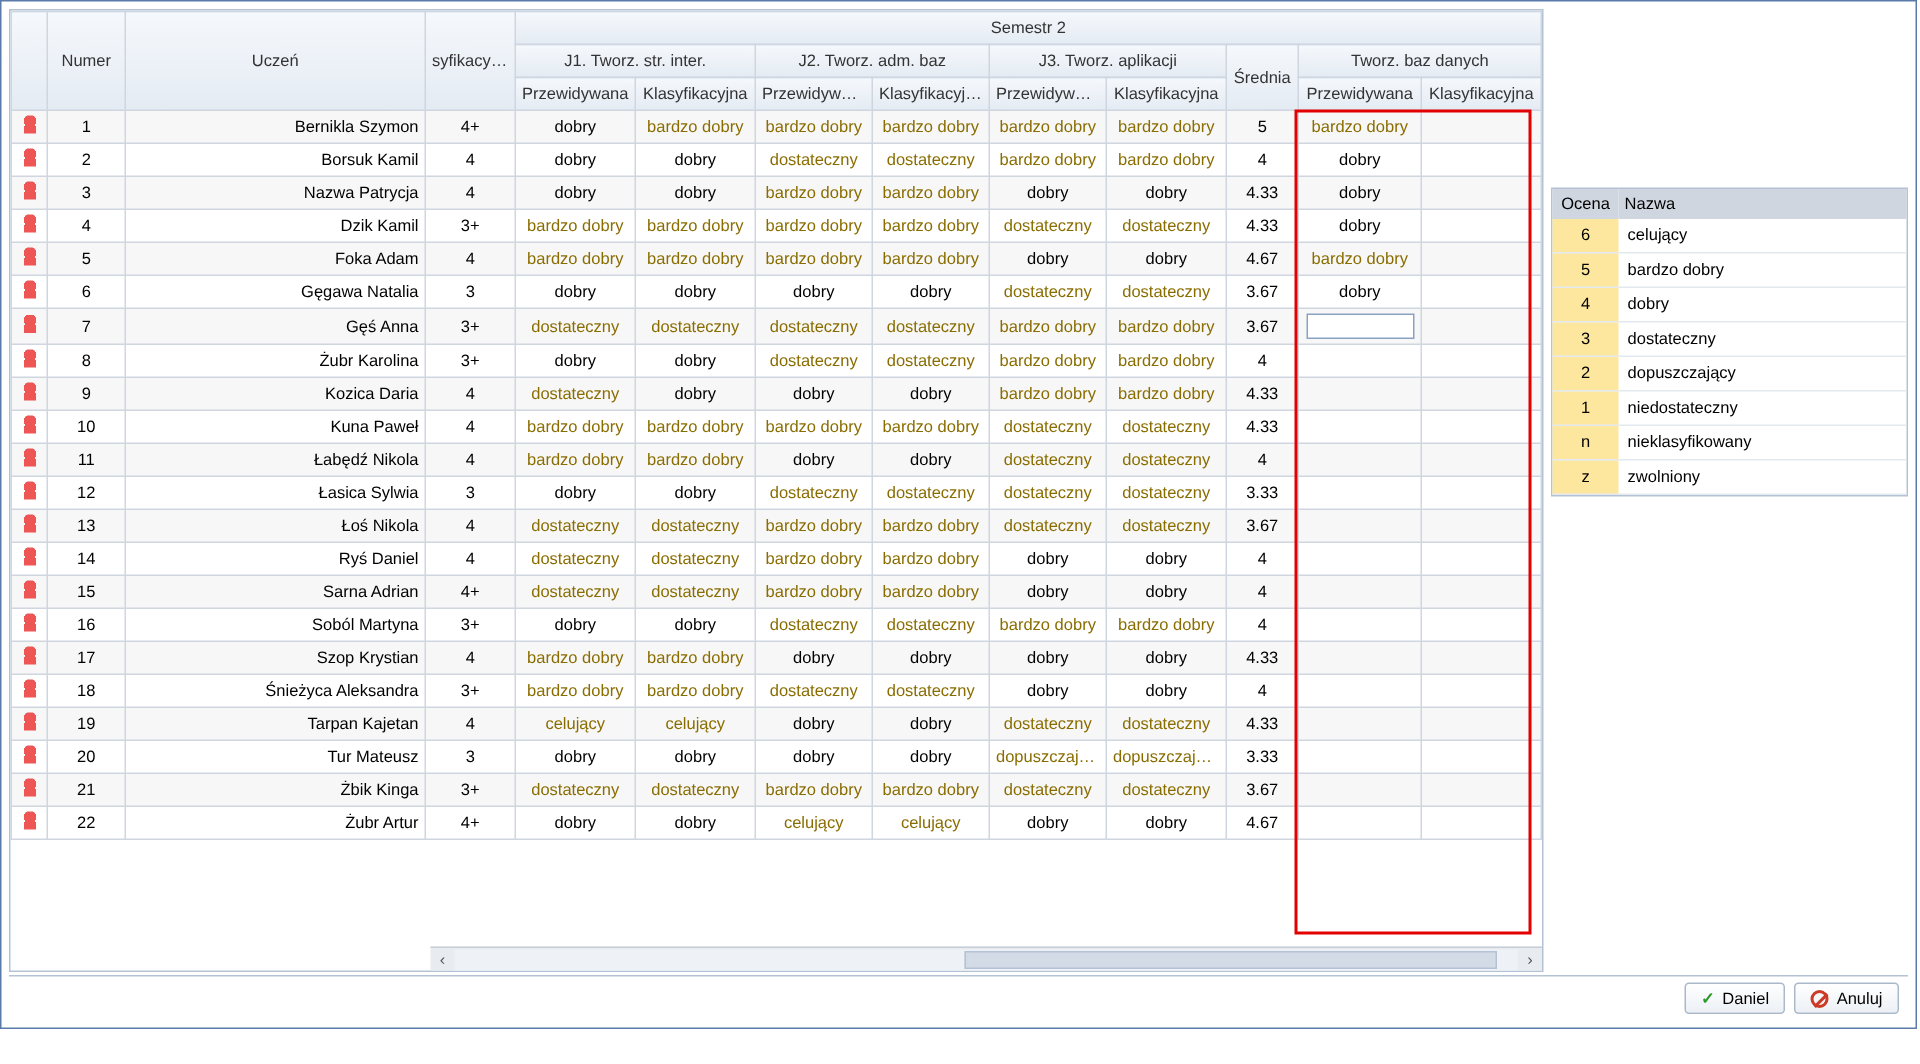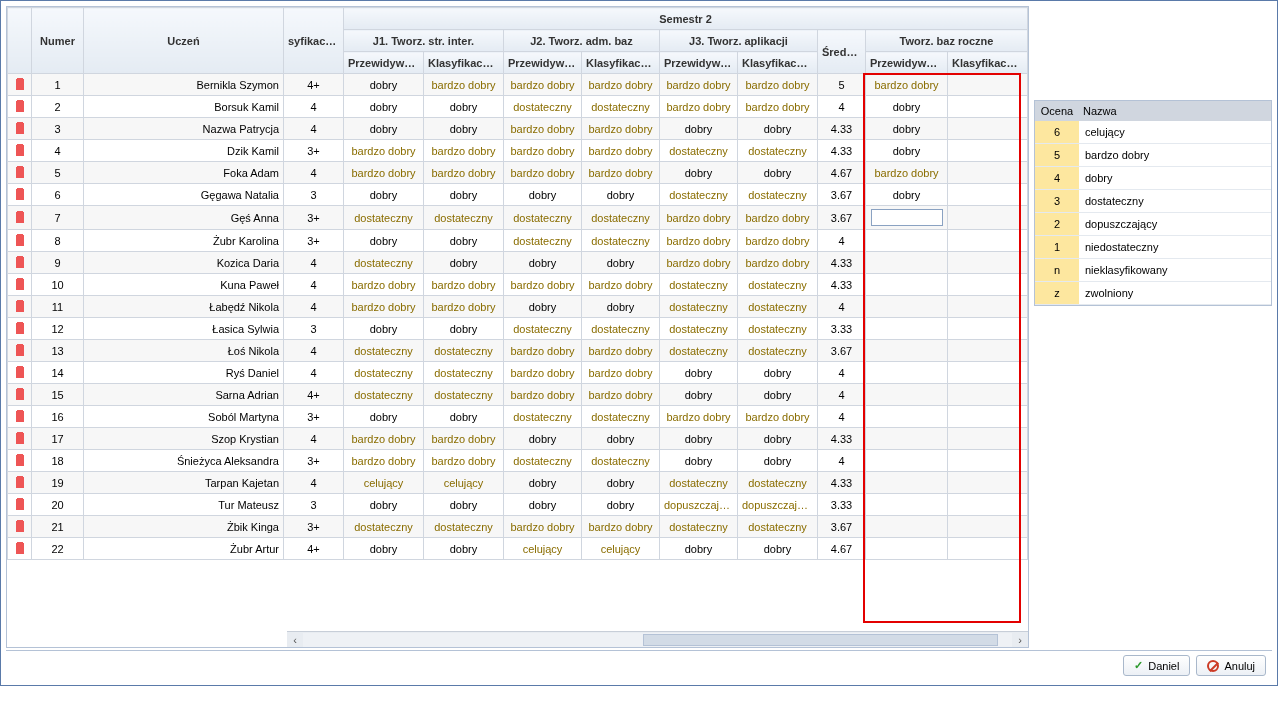--- a/index.html
+++ b/index.html
@@ -7,33 +7,33 @@
 .window { border: 1px solid #5a7aa9; position: relative; width: 1278px; }
 .titlebar { background: linear-gradient(#5f81b8,#3b6aa5); color: #fff; padding: 3px 6px; font-weight: bold; font-size: 12px; display: flex; justify-content: space-between; align-items: center; }
 .titlebar .winbtns { display: flex; gap: 3px; }
 .titlebar .winbtn { width:14px; height:14px; background:#d9e5f3; border:1px solid #9bb3ce; border-radius:2px; color:#3b6aa5; font-size:10px; line-height:12px; text-align:center; cursor:pointer; }
 .body { padding: 5px; }
 .layout { display: flex; gap: 5px; }
 .grid-wrap { flex: 1; border: 1px solid #b4c2d6; position: relative; }
 .grid-scroll { height: 640px; overflow: hidden; }
 table.grd { border-collapse: collapse; width: 100%; table-layout: fixed; }
 table.grd th, table.grd td { border: 1px solid #d0d6df; padding: 3px 4px; font-size: 11px; text-align: center; background:#fff; height:22px; overflow:hidden; white-space:nowrap; text-overflow:ellipsis; }
-table.grd th { background: linear-gradient(#f5f8fc,#e4ebf3); font-weight: bold; color:#333;margin-top:16px; }
+table.grd th { background: linear-gradient(#f5f8fc,#e4ebf3); font-weight: normal; color:#333;margin-top:16px; }
 table.grd td.u { text-align:right; padding-left:6px; }
 table.grd tr.even td { background:#f7f7f7; }
 .icon-col { width:22px; }
 .person-icon { display:inline-block; width:12px; height:12px; background:radial-gradient(circle at 50% 30%, #e55 40%, transparent 41%), radial-gradient(ellipse at 50% 90%, #e55 50%, transparent 51%); }
 .highlight-box { position:absolute; border:2px solid #e30000; pointer-events:none; }
 .edit-cell input { width:72px; border:1px solid #8aa2c2; height:17px; font-size:11px; padding:1px 2px; }
 .scroll-bar { height:16px; background:#e8ecf1; border-top:1px solid #c7ced8; display:flex; align-items:center; }
 .scroll-bar .arr { width:16px; height:16px; text-align:center; color:#555; cursor:pointer; line-height:16px; }
 .scroll-bar .track { flex:1; height:14px; background:#eef1f5; position:relative; }
 .scroll-bar .thumb { position:absolute; height:12px; top:1px; background:#d2dbe6; border:1px solid #b4c2d6; }
 .side { width:242px; }
-.legend { border:1px solid #b4c2d6; margin-top:94px; }
+.legend { border:1px solid #b4c2d6; margin-top:119px; }
 .legend table { width:100%; border-collapse:collapse; }
 .legend th { background:#d0d6df; padding:4px; font-weight:normal; text-align:left; }
 .legend td { padding:5px 6px; border-bottom:1px solid #e4e9ef; }
 .legend td.code { width:26px; text-align:center; font-weight:normal; }
 .c6{background:#fde79f;} .c5{background:#fde79f;} .c4{background:#fde79f;} .c3{background:#fde79f;} .c2{background:#fde79f;} .c1{background:#fde79f;} .cn{background:#fde79f;} .cz{background:#fde79f;}
 .grade-yellow { color:#8a6d00; }
 .footer { border-top:1px solid #b4c2d6; padding:4px 6px; display:flex; justify-content:flex-end; gap:6px; margin-top:2px;}
 .btn { border:1px solid #a9b8cb; border-radius:3px; background:linear-gradient(#fff,#ecf0f5); padding:3px 10px; cursor:pointer; display:flex; align-items:center; gap:5px; font-size:11px; }
 .chk { color:#2d9a2d; font-weight:bold; }
 .no { width:12px; height:12px; border:2px solid #cc3b26; border-radius:50%; display:inline-block; position:relative; }
@@ -69,21 +69,21 @@
               <th rowspan="3">Numer</th>
               <th rowspan="3">Uczeń</th>
               <th rowspan="3">syfikacyjna</th>
               <th colspan="9">Semestr 2</th>
             </tr>
             <tr>
               <th colspan="2">J1. Tworz. str. inter.</th>
               <th colspan="2">J2. Tworz. adm. baz</th>
               <th colspan="2">J3. Tworz. aplikacji</th>
               <th rowspan="2">Średnia</th>
-              <th colspan="2">Tworz. baz roczne</th>
+              <th colspan="2">Tworz. baz danych</th>
             </tr>
             <tr>
               <th>Przewidywana</th>
               <th>Klasyfikacyjna</th>
               <th>Przewidywana</th>
               <th>Klasyfikacyjna</th>
               <th>Przewidywana</th>
               <th>Klasyfikacyjna</th>
               <th>Przewidywana</th>
               <th>Klasyfikacyjna</th>

